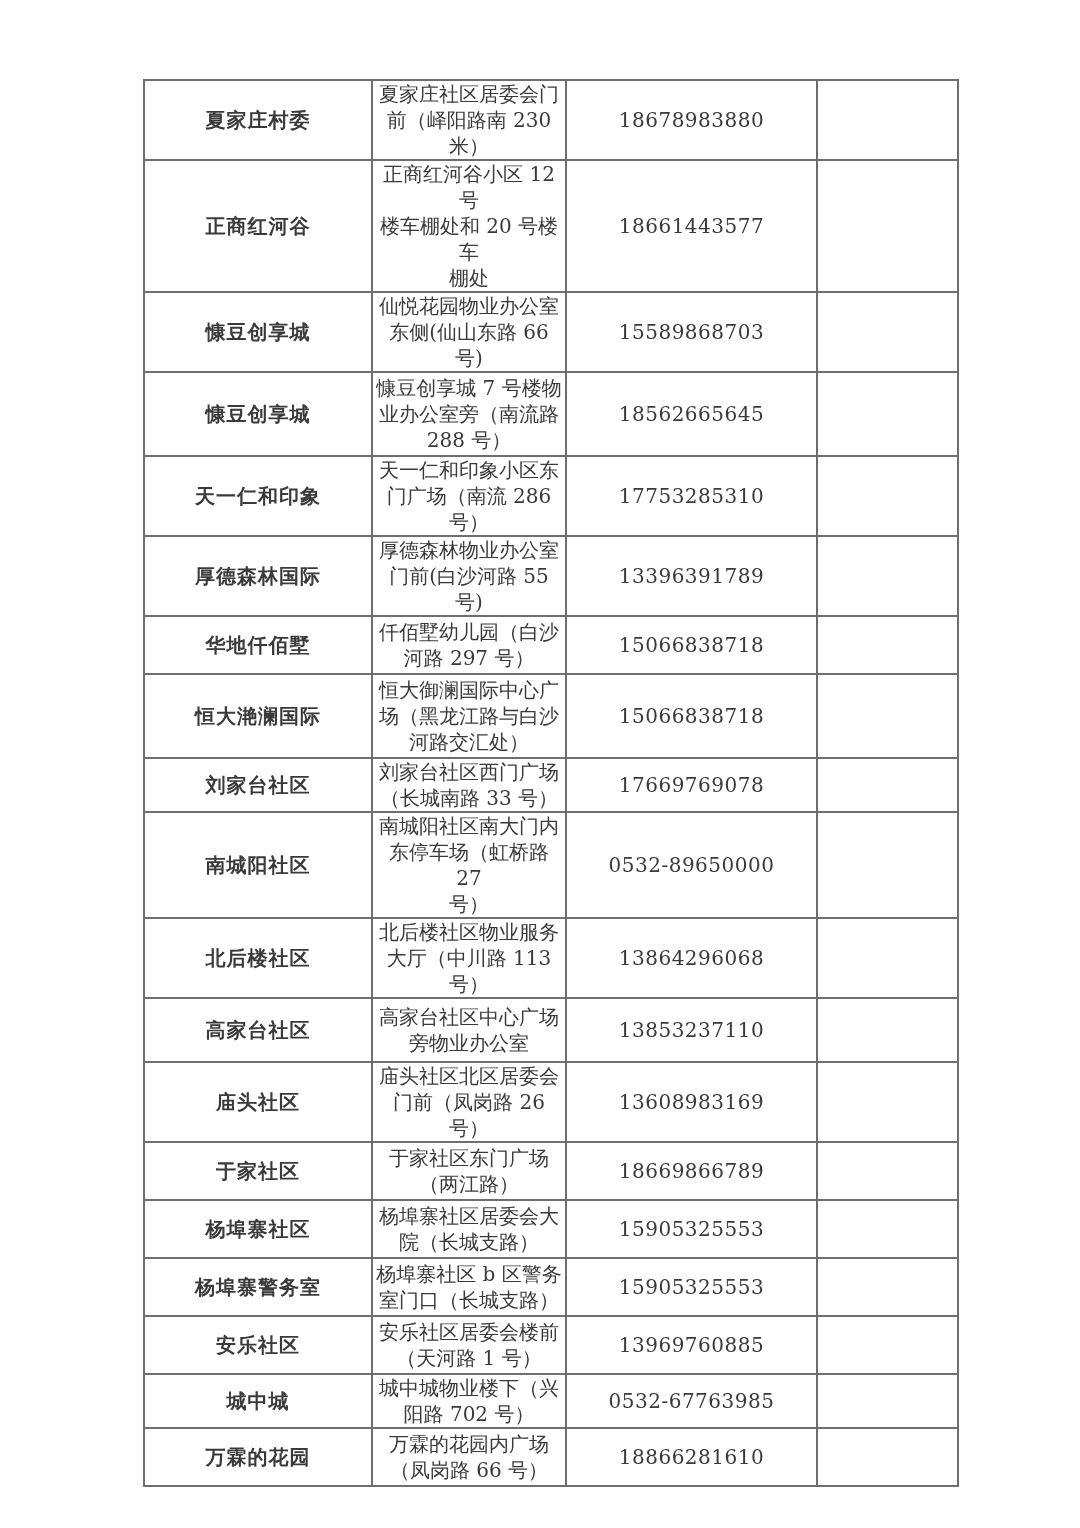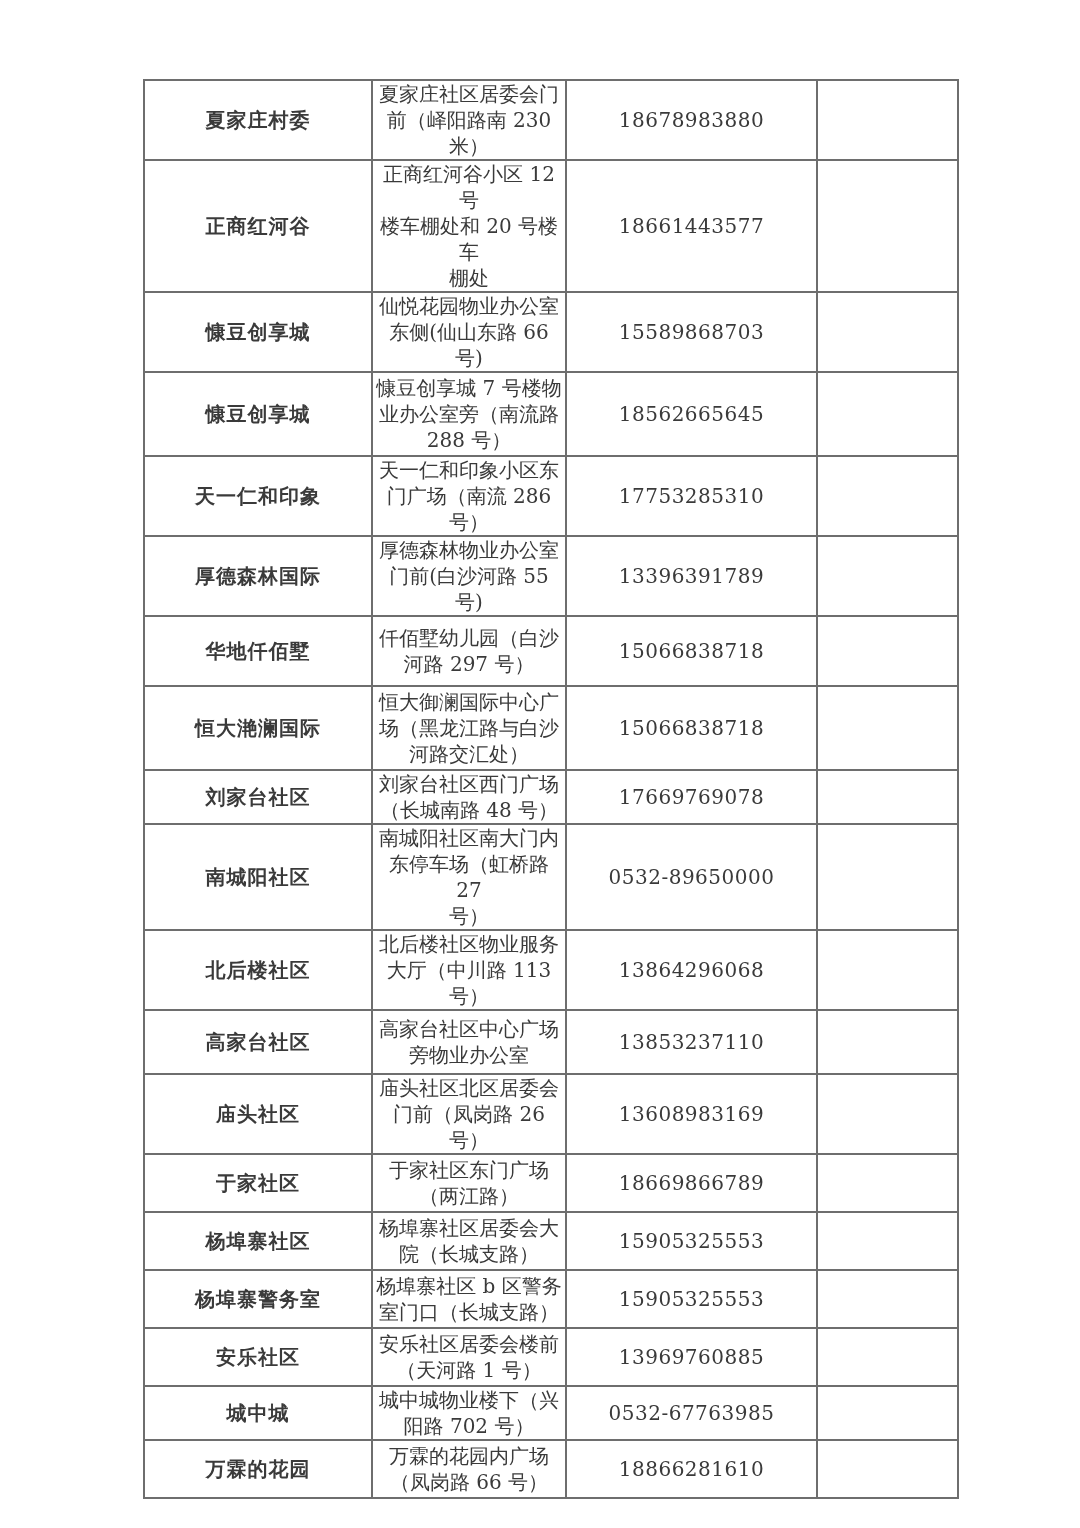--- a/index.html
+++ b/index.html
@@ -82,39 +82,39 @@
     <td class="c-phone">17753285310</td>
     <td class="c-note"></td>
   </tr>
         <tr style="height: 58px;">
     <td class="c-name">厚德森林国际</td>
     <td class="c-addr">厚德森林物业办公室
 门前(白沙河路 55 号)</td>
     <td class="c-phone">13396391789</td>
     <td class="c-note"></td>
   </tr>
-        <tr style="height: 70px;">
+        <tr style="height: 58px;">
     <td class="c-name">华地仟佰墅</td>
     <td class="c-addr">仟佰墅幼儿园（白沙
 河路 297 号）</td>
     <td class="c-phone">15066838718</td>
     <td class="c-note"></td>
   </tr>
         <tr style="height: 84px;">
     <td class="c-name">恒大滟澜国际</td>
     <td class="c-addr">恒大御澜国际中心广
 场（黑龙江路与白沙
 河路交汇处）</td>
     <td class="c-phone">15066838718</td>
     <td class="c-note"></td>
   </tr>
         <tr style="height: 44px;">
     <td class="c-name">刘家台社区</td>
     <td class="c-addr">刘家台社区西门广场
-（长城南路 48 号）</td>
+（长城南路 33 号）</td>
     <td class="c-phone">17669769078</td>
     <td class="c-note"></td>
   </tr>
         <tr style="height: 84px;">
     <td class="c-name">南城阳社区</td>
     <td class="c-addr">南城阳社区南大门内
 东停车场（虹桥路 27
 号）</td>
     <td class="c-phone">0532-89650000</td>
     <td class="c-note"></td>

